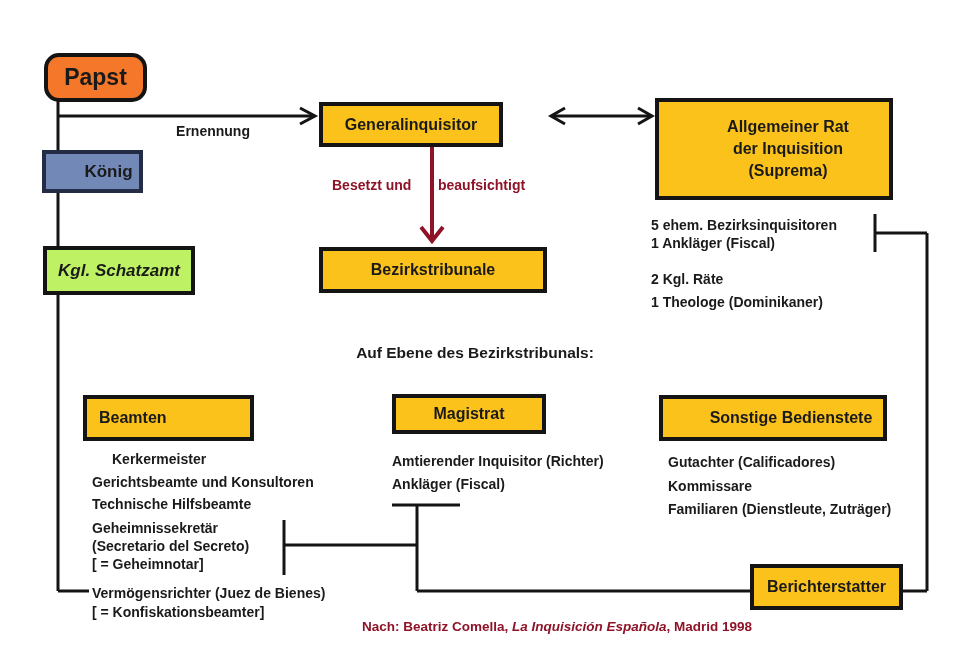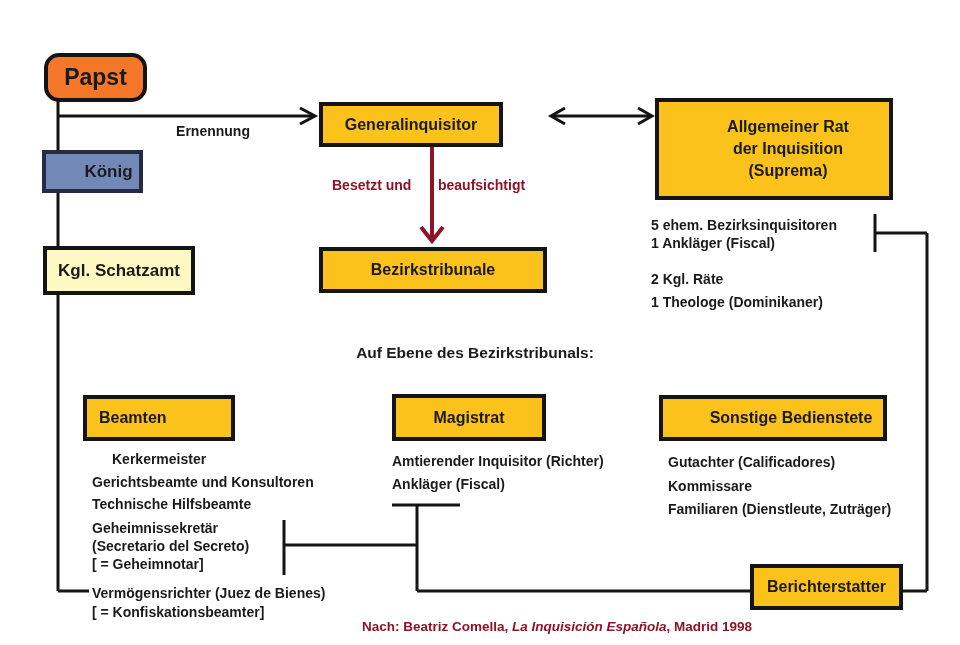--- a/index.html
+++ b/index.html
@@ -22,21 +22,21 @@
     justify-content:center;
     text-align:center;
     z-index:2;
     font-weight:bold;
   }
   .lbl{position:absolute;z-index:3;white-space:nowrap;font-weight:bold;}
   .ctr{transform:translateX(-50%);}
   .yellow{background:#fbc21b;}
   .orange{background:#f5772a;}
   .blue{background:#7289b8;border-color:#232c44;}
-  .lightblue{background:#fef9c3;}
+  .lightblue{background:#bef264;font-style:italic;}
   .red{color:#8e1328;}
   .it{font-style:italic;}
   .small{font-size:14px;}
 </style>
 </head>
 <body>
 
 <div id="stage">
 
   <svg id="wires" width="960" height="645" viewBox="0 0 960 645">
@@ -73,23 +73,23 @@
   <div class="box yellow" style="left:319px;top:102px;width:184px;height:45px;font-size:16px;">Generalinquisitor</div>
 
   <div class="box yellow" style="left:655px;top:98px;width:238px;height:102px;font-size:16px;line-height:22px;flex-direction:column;padding-left:28px;">
     <span>Allgemeiner Rat</span>
     <span>der Inquisition</span>
     <span>(Suprema)</span>
   </div>
 
   <div class="box yellow" style="left:319px;top:247px;width:228px;height:46px;font-size:16px;">Bezirkstribunale</div>
 
-  <div class="box yellow" style="left:83px;top:395px;width:152px;height:46px;font-size:16px;justify-content:flex-start;padding-left:12px;">Beamten</div>
+  <div class="box yellow" style="left:83px;top:395px;width:171px;height:46px;font-size:16px;justify-content:flex-start;padding-left:12px;">Beamten</div>
 
-  <div class="box yellow" style="left:392px;top:394px;width:154px;height:47px;font-size:16px;">Magistrat</div>
+  <div class="box yellow" style="left:392px;top:394px;width:154px;height:40px;font-size:16px;">Magistrat</div>
 
   <div class="box yellow" style="left:659px;top:395px;width:228px;height:46px;font-size:16px;padding-left:36px;">Sonstige Bedienstete</div>
 
   <div class="box yellow" style="left:750px;top:564px;width:153px;height:46px;font-size:16px;">Berichterstatter</div>
 
   <div class="lbl ctr small" style="left:213px;top:123px;">Ernennung</div>
   <div class="lbl red small" style="left:332px;top:177px;">Besetzt und</div>
   <div class="lbl red small" style="left:438px;top:177px;">beaufsichtigt</div>
 
   <div class="lbl small" style="left:651px;top:217px;">5 ehem. Bezirksinquisitoren</div>

